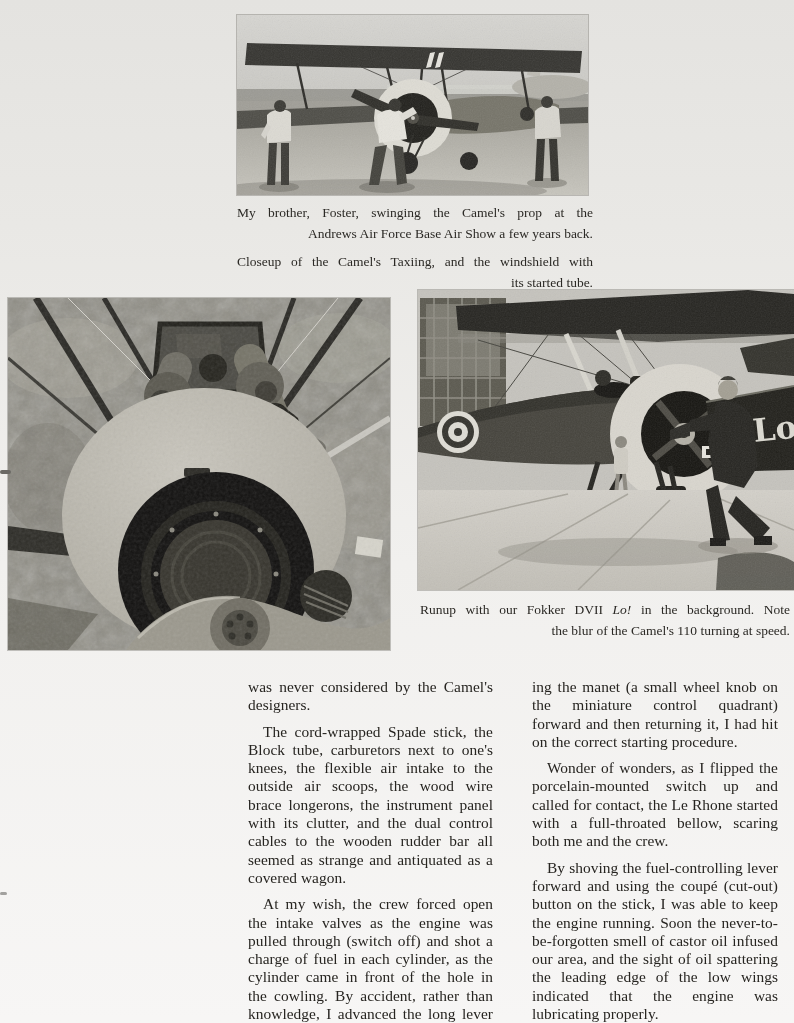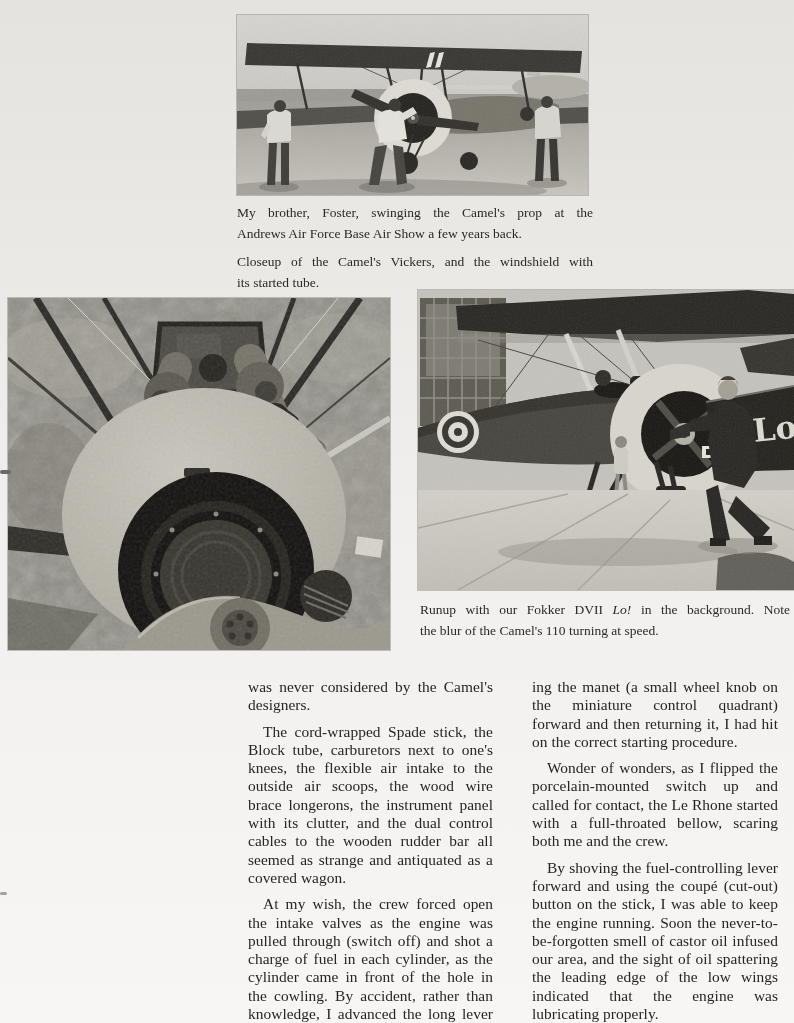--- a/index.html
+++ b/index.html
@@ -10,21 +10,21 @@
   }
   .photo{position:absolute;outline:1px solid rgba(60,58,52,.28);background:#b9b7b0;}
   .photo svg{display:block;width:100%;height:100%;}
   #photo-top{left:237px;top:15px;width:351px;height:180px;}
   #photo-left{left:8px;top:298px;width:382px;height:352px;}
   #photo-right{left:418px;top:290px;width:376px;height:300px;}
   .caption{position:absolute;font-size:13.5px;line-height:20.5px;color:#2b2925;}
   #cap-top{left:237px;top:203px;width:356px;}
   #cap-vickers{left:237px;top:252px;width:356px;}
   #cap-runup{left:420px;top:600px;width:370px;}
-  .cap-line{display:block;}
+  .cap-line{display:block;text-align:right;}
   .cap-just{text-align:justify;text-align-last:justify;}
   .col{position:absolute;top:670px;width:261px;font-size:15.4px;line-height:18.3px;
        text-align:justify;letter-spacing:0.05px;}
   #col-left{left:240px;}
   #col-right{left:524px;width:262px;}
   .col p{margin:8px;}
   .col p.ind{text-indent:15px;}
   .scan-mark{position:absolute;background:#6b6965;}
   #mark-a{left:0;top:470px;width:11px;height:4px;border-radius:2px;}
   #mark-b{left:0;top:892px;width:7px;height:3px;opacity:.6;border-radius:2px;}
@@ -125,21 +125,21 @@
       </g>
       <rect x="0" y="0" width="351" height="180" filter="url(#n1)" opacity=".13"></rect>
     </svg>
   </div>
 
   <div class="caption" id="cap-top">
     <span class="cap-line cap-just">My brother, Foster, swinging the Camel's prop at the</span>
     <span class="cap-line">Andrews Air Force Base Air Show a few years back.</span>
   </div>
   <div class="caption" id="cap-vickers">
-    <span class="cap-line cap-just">Closeup of the Camel's Vickers, and the windshield with</span>
+    <span class="cap-line cap-just">Closeup of the Camel's Taxiing, and the windshield with</span>
     <span class="cap-line">its started tube.</span>
   </div>
 
   <div class="photo" id="photo-left">
     <svg viewBox="0 0 382 352" preserveAspectRatio="none">
       <defs>
         <radialGradient id="g2c" cx="0.42" cy="0.32" r="0.85">
           <stop offset="0" stop-color="#c9c6bd"></stop>
             <stop offset="0.75" stop-color="#b2afa5"></stop>
             <stop offset="1" stop-color="#96948a"></stop>

